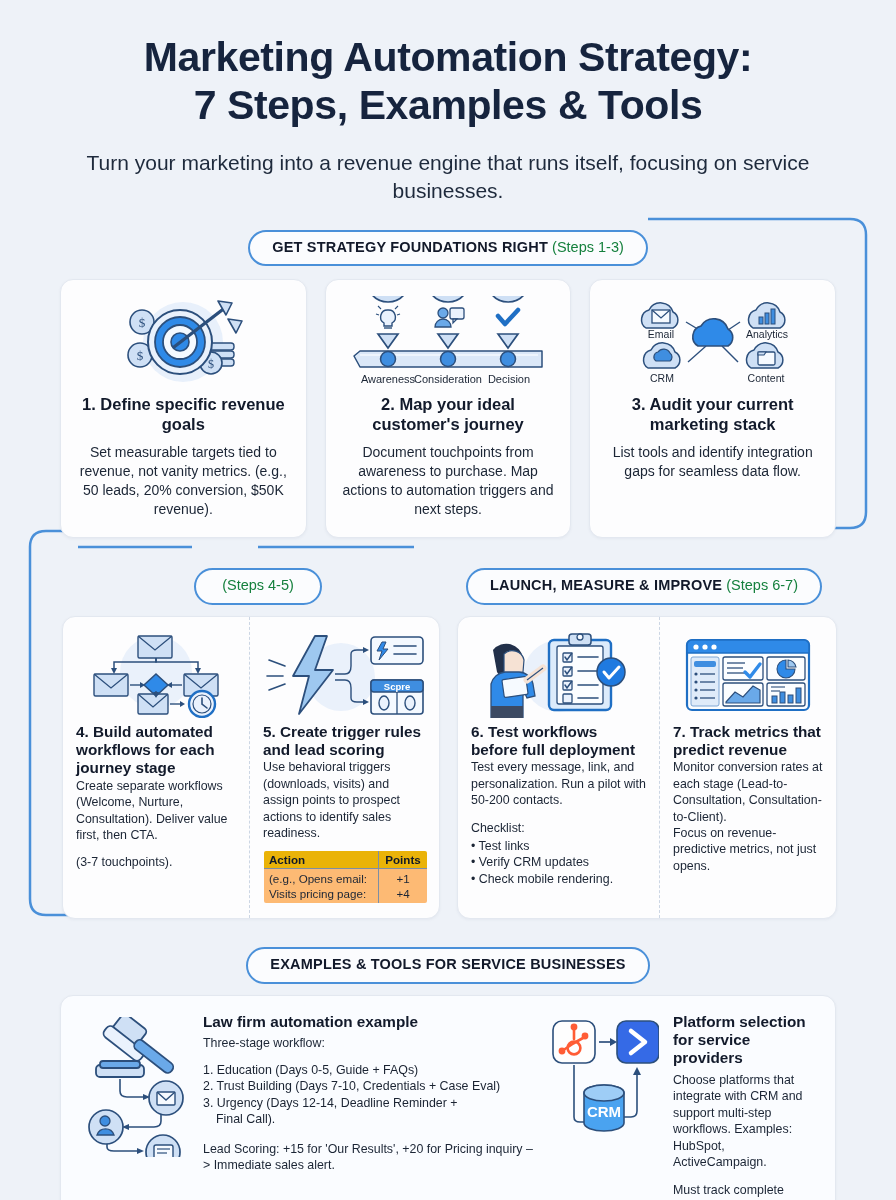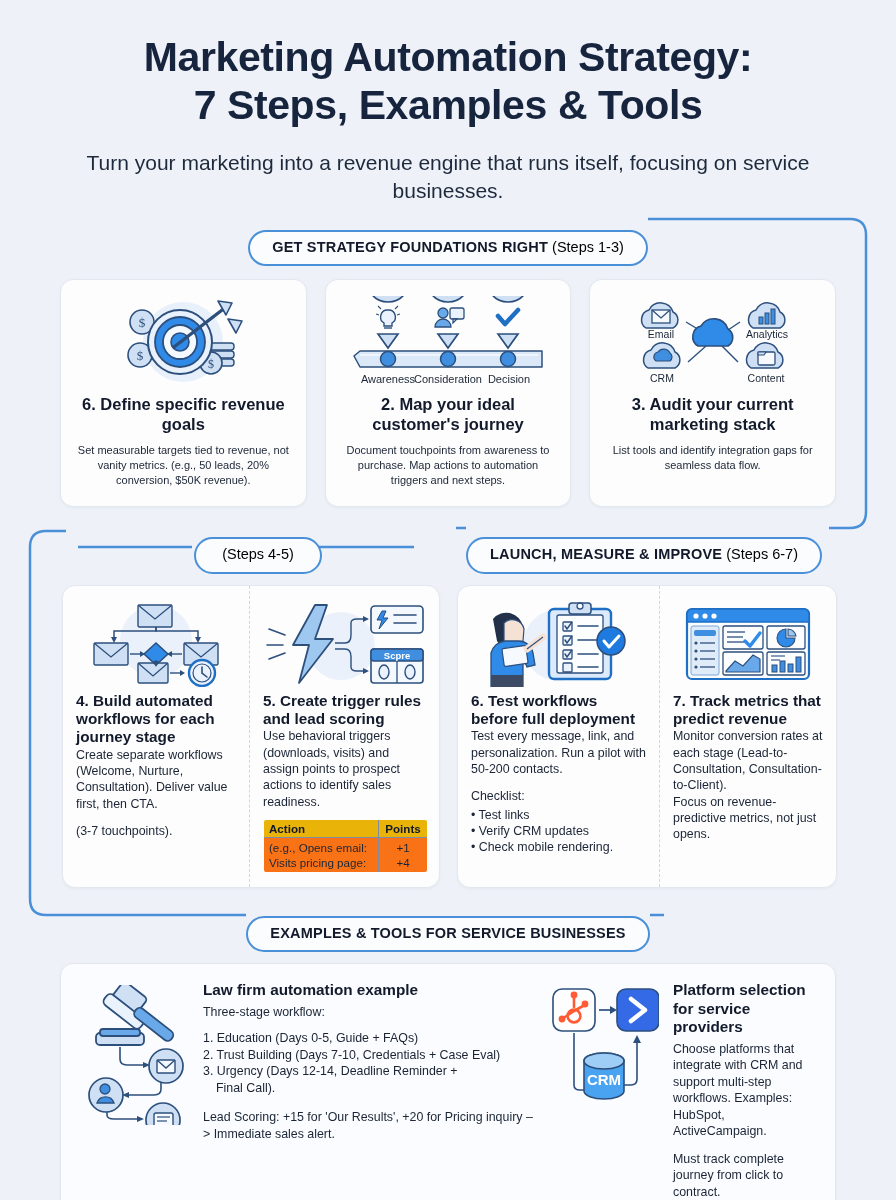--- a/index.html
+++ b/index.html
@@ -37,21 +37,21 @@
     border: 2.5px solid #4a90d9;
     border-radius: 22px;
     padding: 7px 22px 8px;
     font-size: 14.5px;
     line-height: 1.2;
     white-space: nowrap;
     position: relative;
     z-index: 5;
   }
   .badge b { font-weight: bold; letter-spacing: 0.2px; color: #12192a; }
-  .badge .steps { font-weight: normal; color: #000000; }
+  .badge .steps { font-weight: normal; color: #15803d; }
   .badge.two-line { padding: 6px 26px 8px; text-align: center; white-space: normal; }
   .badge.two-line .steps { display: block; margin-top: 1px; }
 
   
   .frame-svg {
     position: absolute;
     left: 0; top: 0;
     width: 896px; height: 1200px;
     pointer-events: none;
     z-index: 1;
@@ -79,21 +79,21 @@
   }
   .card-icon { height: 92px; display: flex; align-items: center; justify-content: center; }
   .card-title {
     font-size: 16.5px;
     font-weight: bold;
     line-height: 1.22;
     margin-top: 6px;
     color: #121a2b;
   }
   .card-body {
-    font-size: 11px;
+    font-size: 14px;
     line-height: 1.36;
     margin-top: 9px;
     color: #1b2535;
   }
 
   
   .sec2-badges {
     display: flex;
     margin-top: 30px;
     padding: 0 62px;
@@ -157,21 +157,21 @@
     border: 1px solid #7d8ea4;
     padding: 2px 5px;
     text-align: left;
     font-weight: bold;
     color: #0f1828;
   }
   .score-table th.pts, .score-table td.pts { text-align: center; }
   .score-table td {
     border: 1px solid #7d8ea4;
     padding: 1px 5px;
-    background: #f97316;
+    background: #fdba74;
     color: #1b2535;
   }
   .score-table tr.r1 td { border-bottom: none; padding-top: 3px; }
   .score-table tr.r2 td { border-top: none; padding-bottom: 3px; }
 
   .checklist { margin-top: 2px; }
   .checklist li { list-style: none; }
 
   
   .sec3-badge-wrap { text-align: center; margin-top: 28px; position: relative; z-index: 5; }
@@ -261,21 +261,21 @@
         <circle cx="72" cy="45" r="32" fill="#e9f1fc" stroke="#2c4f7c" stroke-width="2"></circle>
         <circle cx="72" cy="45" r="25" fill="#2f8ae8" stroke="#2c4f7c" stroke-width="1.8"></circle>
         <circle cx="72" cy="45" r="17" fill="#f4f9ff" stroke="#2c4f7c" stroke-width="1.8"></circle>
         <circle cx="72" cy="45" r="9" fill="#2f8ae8" stroke="#2c4f7c" stroke-width="1.6"></circle>
 
         <line x1="66" y1="50" x2="118" y2="10" stroke="#2c4f7c" stroke-width="3.4" stroke-linecap="round"></line>
         <path d="M 110 4 L 124 6 L 118 18 Z" fill="#cfe0f5" stroke="#2c4f7c" stroke-width="1.6" stroke-linejoin="round"></path>
         <path d="M 120 22 L 134 24 L 128 36 Z" fill="#cfe0f5" stroke="#2c4f7c" stroke-width="1.6" stroke-linejoin="round"></path>
       </svg>
     </div>
-    <div class="card-title">6. Define specific revenue goals</div>
+    <div class="card-title">1. Define specific revenue goals</div>
     <div class="card-body">Set measurable targets tied to revenue, not vanity metrics. (e.g., 50 leads, 20% conversion, $50K revenue).</div>
   </div>
 
   <div class="card">
     <div class="card-icon">
       <svg width="200" height="92" viewBox="0 0 200 92">
 
         <g stroke="#2c4f7c" stroke-width="1.7" fill="#cfe0f5">
           <path d="M 40 6 a 21 21 0 1 1 0.1 0 Z M 30 38 L 40 52 L 50 38 Z"></path>
           <path d="M 100 6 a 21 21 0 1 1 0.1 0 Z M 90 38 L 100 52 L 110 38 Z"></path>

